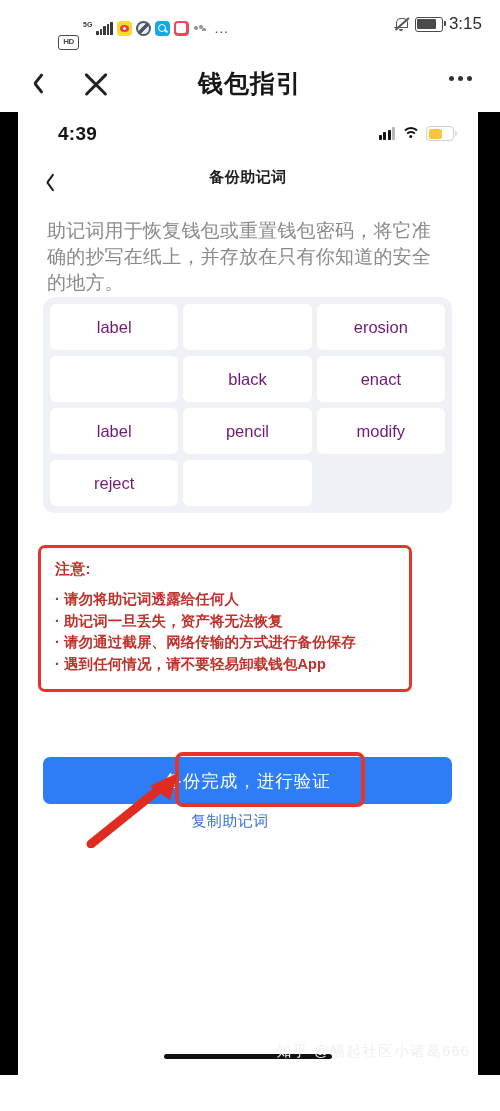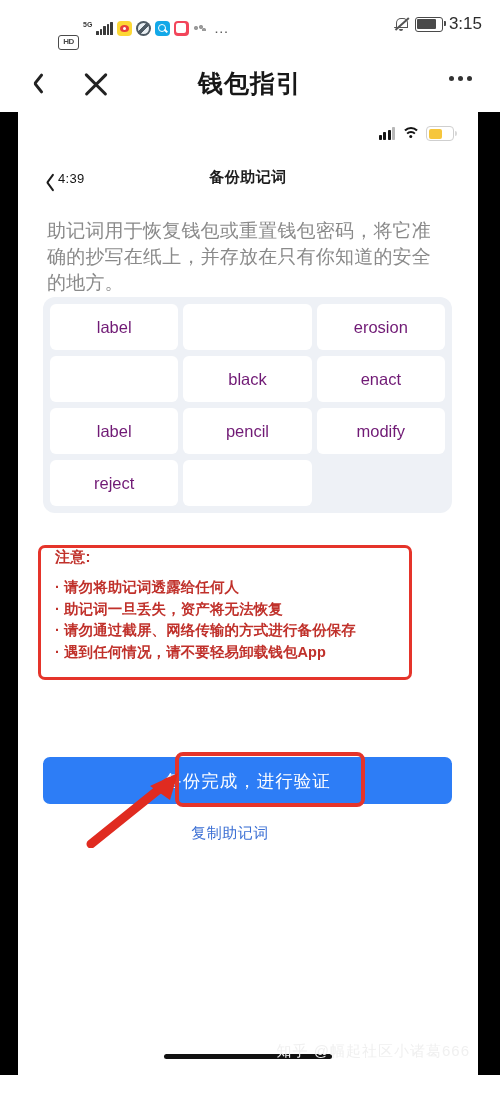--- a/index.html
+++ b/index.html
@@ -77,21 +77,21 @@
   .nav-close:after{transform:rotate(-45deg);}
   .nav-title{position:absolute;left:0;right:0;top:11px;text-align:center;font-size:25px;color:#171717;font-weight:bold;letter-spacing:1px;}
   .nav-more{position:absolute;right:28px;top:20px;display:flex;gap:4px;}
   .nav-more i{width:5px;height:5px;border-radius:50%;background:#333;display:block;}
 
   
   .inner-wrap{position:absolute;top:112px;left:0;width:500px;height:963px;background:#000;}
   .inner{position:absolute;top:0;left:18px;width:460px;height:963px;background:#fff;overflow:hidden;}
 
   .inner-status{position:absolute;top:0;left:0;width:460px;height:46px;}
-  .is-time{position:absolute;left:40px;top:11px;font-size:13px;font-weight:normal;color:#141414;letter-spacing:.3px;margin-top:48px;}
+  .is-time{position:absolute;left:40px;top:11px;font-size:19px;font-weight:bold;color:#141414;letter-spacing:.3px;}
   .is-right{position:absolute;right:24px;top:14px;display:flex;align-items:center;gap:7px;}
   .sig2{display:flex;align-items:flex-end;gap:1.5px;height:13px;}
   .sig2 i{display:block;width:3px;background:#141414;border-radius:.8px;}
   .sig2 i:nth-child(1){height:5px}
   .sig2 i:nth-child(2){height:8px}
   .sig2 i:nth-child(3){height:10.5px}
   .sig2 i:nth-child(4){height:13px;background:#b8b8b8}
   .wifi{width:17px;height:13px;position:relative;}
   .wifi span{position:absolute;border:2px solid #141414;border-bottom-color:transparent;
      border-left-color:transparent;border-right-color:transparent;border-radius:50%;left:50%;transform:translateX(-50%);}
@@ -111,29 +111,29 @@
 
   .desc{position:absolute;top:106px;left:29px;width:400px;font-size:19px;line-height:26px;color:#8a8a8a;letter-spacing:.2px;}
 
   .grid{position:absolute;top:185px;left:25px;width:409px;background:#eef1f6;border-radius:12px;padding:7px;box-sizing:border-box;
     display:grid;grid-template-columns:repeat(3,1fr);gap:6px 5px;}
   .cell{height:46px;background:#fff;border-radius:6px;display:flex;align-items:center;justify-content:center;
     font-size:16.5px;color:#701a75;}
   .cell.empty{color:transparent;}
 
   .warn{position:absolute;top:433px;left:20px;width:374px;box-sizing:border-box;
-    border:3px solid #e5342a;border-radius:7px;padding:0 14px 14px 14px;background:#fff;}
+    border:3px solid #e5342a;border-radius:7px;padding:12px 14px 14px 14px;background:#fff;}
   .warn-title{font-size:15px;color:#c0312b;margin-bottom:10px;font-weight:bold;letter-spacing:.3px;}
   .warn-item{font-size:14.5px;color:#c0312b;line-height:21.5px;font-weight:bold;letter-spacing:.1px;white-space:nowrap;}
   .warn-item:before{content:"·";margin-right:4px;}
 
   .btn{position:absolute;top:645px;left:25px;width:409px;height:47px;background:#2d7df6;border-radius:7px;
     display:flex;align-items:center;justify-content:center;color:#fff;font-size:17.5px;letter-spacing:1px;}
   .btn-highlight{position:absolute;top:640px;left:157px;width:190px;height:55px;border:4px solid #e5342a;border-radius:8px;box-sizing:border-box;}
-  .copy-link{position:absolute;top:700px;left:0;width:424px;text-align:center;font-size:15px;color:#3b6fd4;letter-spacing:.5px;margin-top:12px;}
+  .copy-link{position:absolute;top:700px;left:0;width:424px;text-align:center;font-size:15px;color:#3b6fd4;letter-spacing:.5px;}
 
   .arrow{position:absolute;top:656px;left:68px;width:110px;height:80px;}
 
   .home-bar{position:absolute;bottom:16px;left:50%;transform:translateX(-50%);width:168px;height:5px;background:#111;border-radius:3px;}
 
   .watermark{position:absolute;right:8px;bottom:14px;font-size:15px;color:#f0f0f0;letter-spacing:1px;white-space:nowrap;}
 </style>
 </head>
 <body>
 

